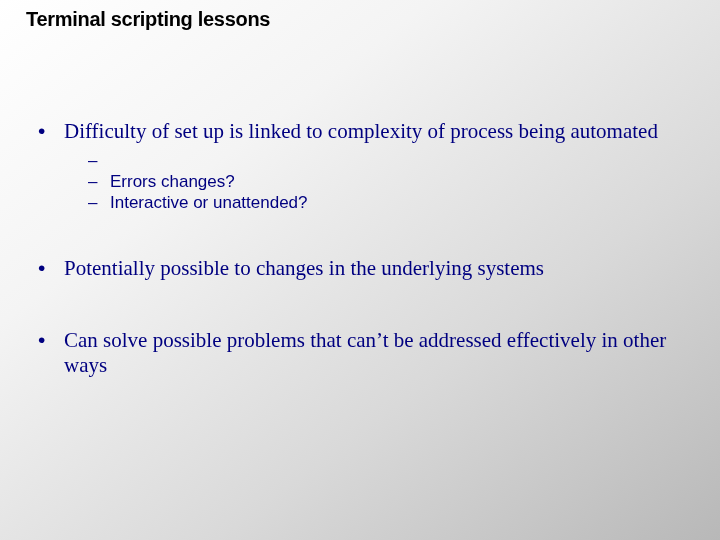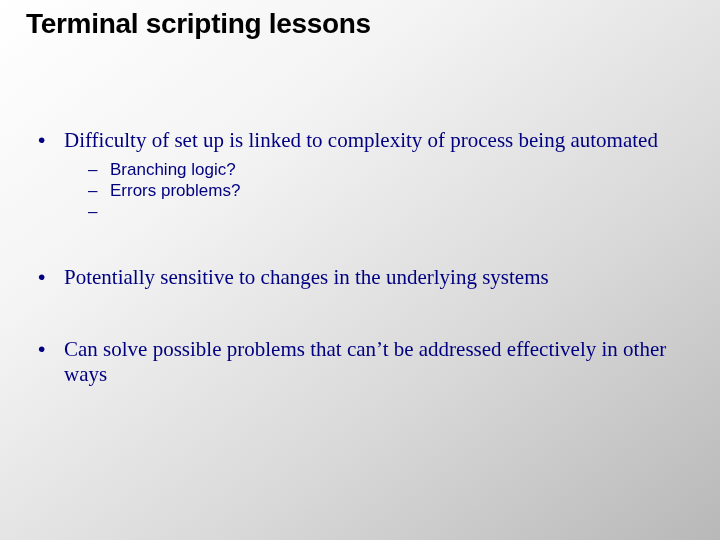--- a/index.html
+++ b/index.html
@@ -12,21 +12,21 @@
   }
   .slide {
     width: 720px;
     height: 540px;
     background: linear-gradient(to bottom right, #ffffff 0%, #f4f4f4 30%, #d9d9d9 65%, #b8b8b8 100%);
     box-sizing: border-box;
     padding: 8px 20px 20px 20px;
     color: #000080;
   }
   .title {
-    font-size: 28px;
+    font-size: 20px;
     font-weight: bold;
     color: #000000;
     margin: 0 0 6px 6px;
     letter-spacing: -0.3px;
   }
   .body {
     margin-top: 88px;
     margin-left: 18px;
     font-size: 21px;
     line-height: 1.18;
@@ -74,36 +74,36 @@
   <div class="body">
 
     <div class="b1">
       <div class="dot">•</div>
       <div class="txt">Difficulty of set up is linked to complexity of process being automated</div>
     </div>
 
     <div class="subs">
       <div class="b2">
         <div class="dash">–</div>
-        <div>Branching logic?</div>
       </div>
       <div class="b2">
         <div class="dash">–</div>
-        <div>Errors problems?</div>
+        <div>Errors changes?</div>
       </div>
       <div class="b2">
         <div class="dash">–</div>
+        <div>Interactive or unattended?</div>
       </div>
     </div>
 
     <div class="gap"></div>
 
     <div class="b1">
       <div class="dot">•</div>
-      <div class="txt">Potentially sensitive to changes in the underlying systems</div>
+      <div class="txt">Potentially possible to changes in the underlying systems</div>
     </div>
 
     <div class="gap"></div>
 
     <div class="b1">
       <div class="dot">•</div>
       <div class="txt">Can solve possible problems that can’t be addressed effectively in other ways</div>
     </div>
 
   </div>

